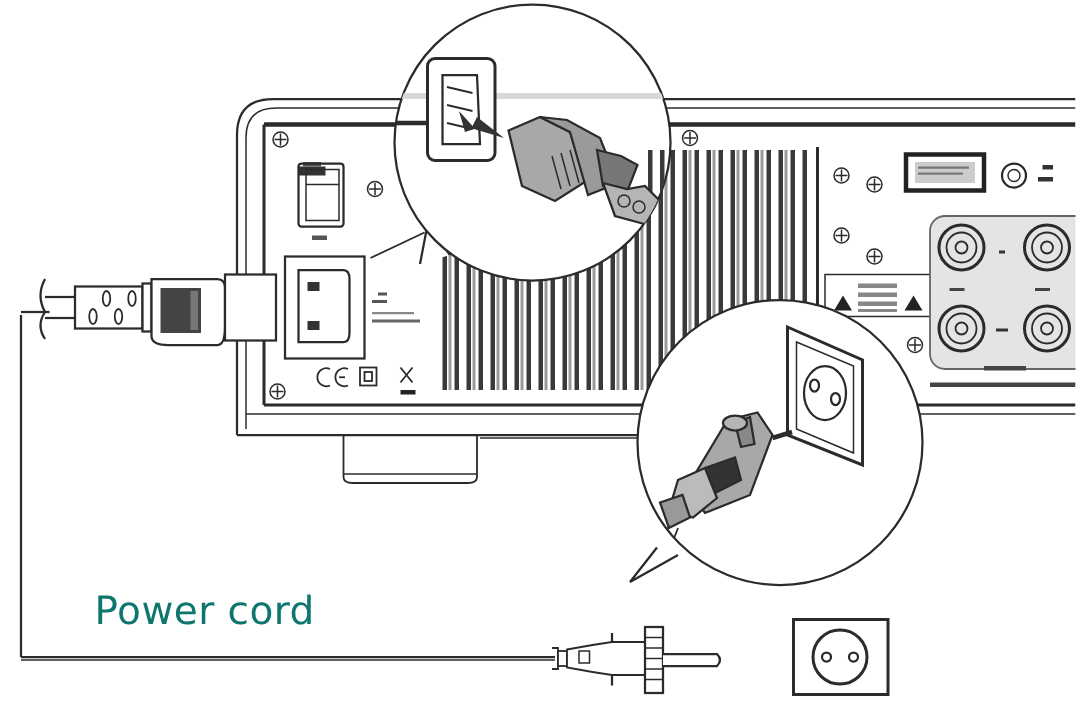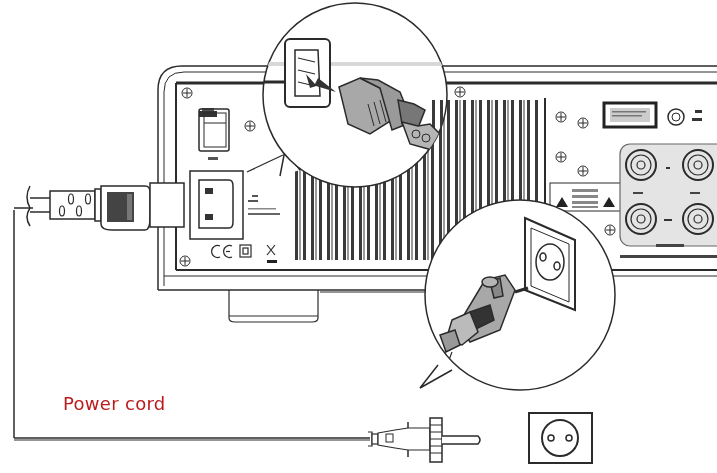--- a/index.html
+++ b/index.html
@@ -1,19 +1,19 @@
 <!DOCTYPE html>
 <html><head>
 <meta charset="utf-8">
 <style>
   html, body { margin:0; padding:0; background:#ffffff; }
   body { width:717px; height:473px; position:relative; overflow:hidden; font-family:"DejaVu Sans", sans-serif; }
   #stage { position:absolute; left:0; top:0; width:717px; height:473px; }
   .label { position:absolute; font-family:"DejaVu Sans", sans-serif; color:#333; }
-  #power-cord-label { left:63px; top:393px; font-size:18px; letter-spacing:0.3px; color:#b91c1c; }
+  #power-cord-label { left:63px; top:393px; font-size:26px; letter-spacing:0.3px; color:#0f766e; }
 </style>
 </head>
 <body>
 
 <div id="stage">
 <svg width="717" height="473" viewBox="0 0 717 473" xmlns="http://www.w3.org/2000/svg">
   <defs>
     <clipPath id="topCircle">
           <circle cx="355" cy="95" r="92"></circle>
         </clipPath>

